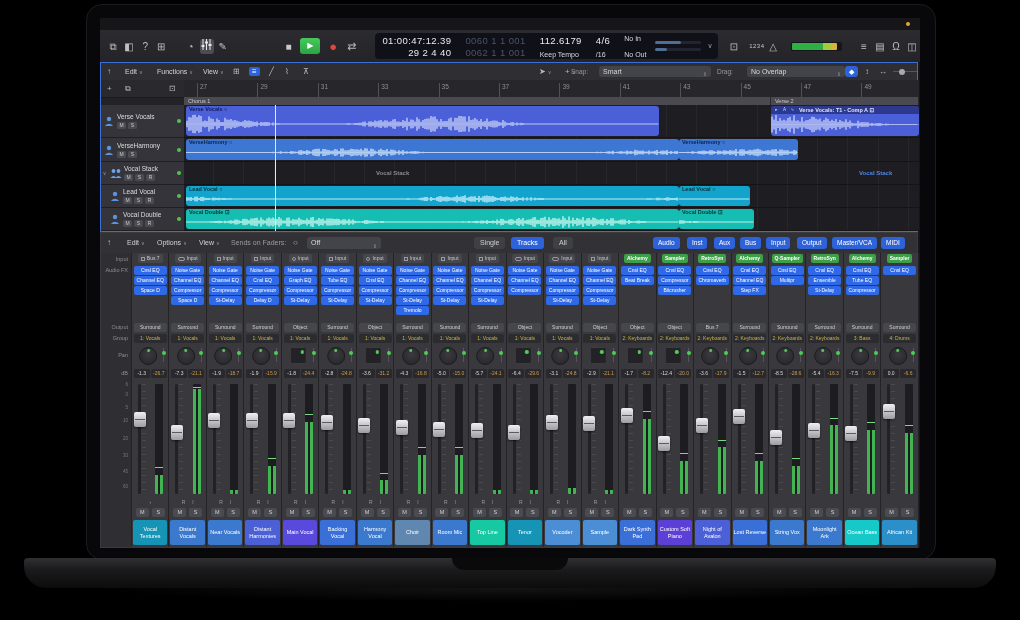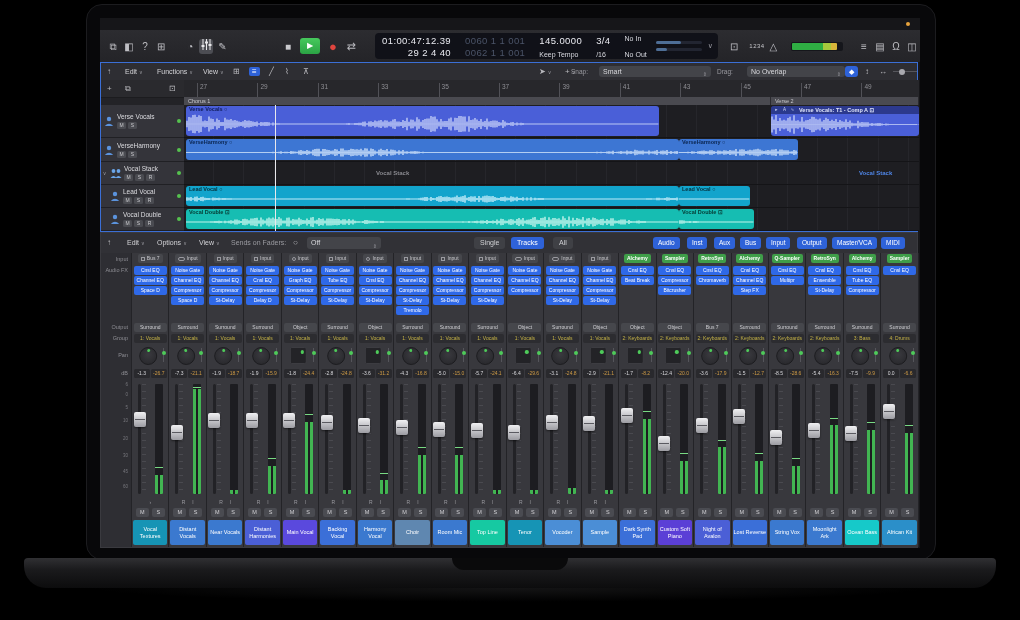--- a/index.html
+++ b/index.html
@@ -188,25 +188,25 @@
       <div id="lcd">
         <div class="lcd-sec">
           <span class="lcd-big">01:00:47:12.39</span>
           <span class="lcd-big" style="text-align:right">29 2 4 40</span>
         </div>
         <div class="lcd-sec">
           <span class="lcd-big lcd-dim">0060 1 1 001</span>
           <span class="lcd-big lcd-dim">0062 1 1 001</span>
         </div>
         <div class="lcd-sec">
-          <span class="lcd-big">145.0000</span>
+          <span class="lcd-big">112.6179</span>
           <span class="lcd-small">Keep Tempo</span>
         </div>
         <div class="lcd-sec">
-          <span class="lcd-big">3/4</span>
+          <span class="lcd-big">4/6</span>
           <span class="lcd-small">/16</span>
         </div>
         <div class="lcd-sec">
           <span class="lcd-small">No In</span>
           <span class="lcd-small">No Out</span>
         </div>
         <div class="lcd-meters">
           <div class="mini-meter">
               <i style="width:55%"></i>
             </div>

